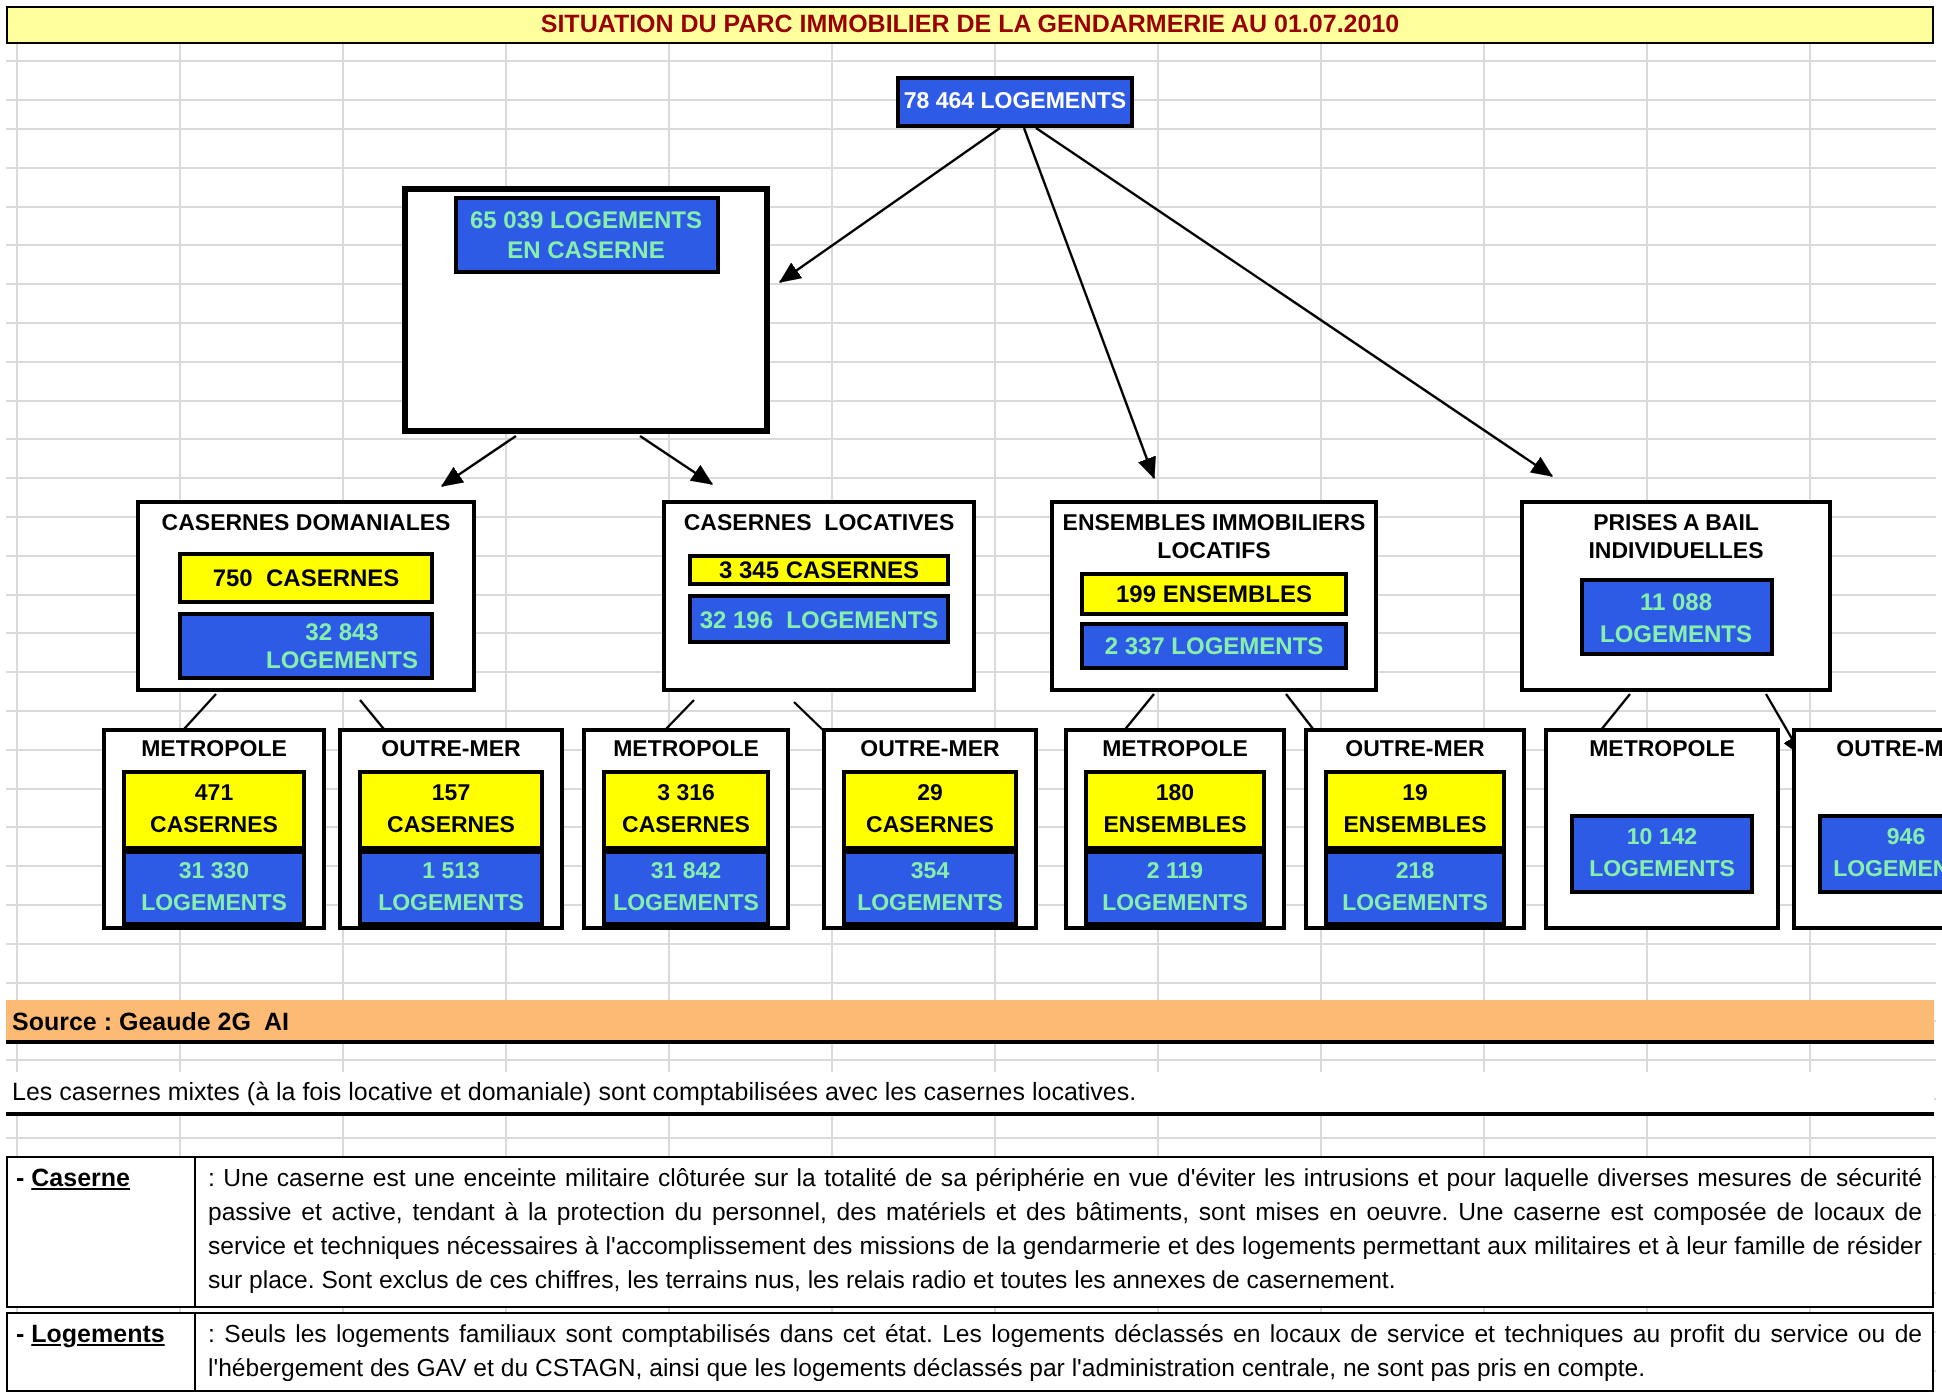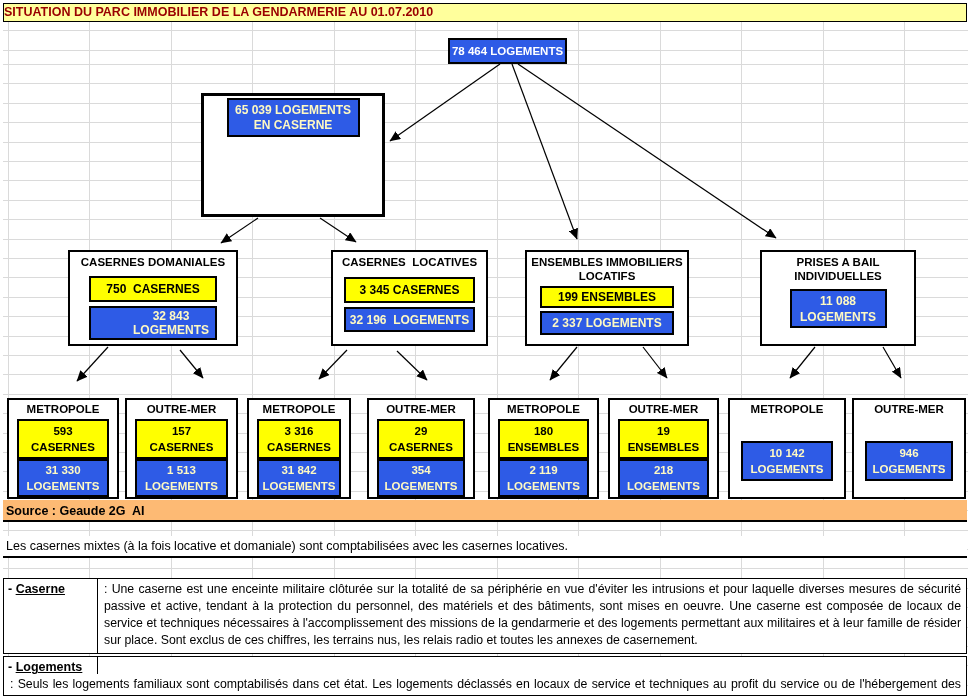--- a/index.html
+++ b/index.html
@@ -15,61 +15,61 @@
     position: absolute; left: 3px; top: 22px; width: 965px; height: 674px; z-index: 1;
     background-image:
       repeating-linear-gradient(to right, #dadada 0 1px, transparent 1px 81.5px),
       repeating-linear-gradient(to bottom, #dadada 0 1px, transparent 1px 19.4px);
     background-position: 5px 0, 0 42px;
   }
   .title-bar {
     position: absolute; left: 3px; top: 3px; width: 964px; height: 19px; z-index: 5;
     background: #FFFF9C; border: 1px solid #000;
     color: #990000; font-weight: bold; font-size: 12.5px;
-    line-height: 16px;
+    text-align: center; line-height: 16px;
   }
   .arrows { position: absolute; left: 0; top: 0; z-index: 3; }
   .box {
     position: absolute; z-index: 4; background: #fff;
     border: 2px solid #000;
     display: flex; flex-direction: column; align-items: center;
   }
   .y, .b {
     border: 2px solid #000; font-weight: bold;
     display: flex; align-items: center; justify-content: center;
     text-align: center; white-space: pre-wrap;
   }
   .y { background: #FFFF00; color: #000; }
-  .b { background: #2E5BE6; color: #fef9c3; }
+  .b { background: #2E5BE6; color: #86efac; }
 
   .top-box {
     left: 448px; top: 38px; width: 119px; height: 26px;
     background: #2E5BE6; color: #fff; font-weight: bold; font-size: 11.5px;
     align-items: center; justify-content: center; flex-direction: row;
   }
   .big-box { left: 201px; top: 93px; width: 184px; height: 124px; border-width: 3px; }
   .big-box .y { margin-top: 26px; width: 137px; height: 33px; font-size: 12.5px; }
   .big-box .b { margin-top: 2px;  width: 133px; height: 39px; font-size: 12px; line-height: 15px; }
 
   .l3 { top: 250px; height: 96px; }
   .l3 .t { margin-top: 3px; font-weight: bold; font-size: 11.5px; text-align: center; line-height: 14px; white-space: pre-wrap; }
   .l3 .y, .l3 .b { font-size: 12px; }
   .l3a { left: 68px;  width: 170px; }
   .l3a .y, .l3a .b { width: 128px; }
   .l3a .y { height: 26px; margin-top: 7px; } .l3a .b { height: 34px; margin-top: 4px; padding-left: 36px; }
   .l3b { left: 331px; width: 157px; }
   .l3b .y, .l3b .b { width: 131px; }
-  .l3b .y { height: 26px; margin-top: 8px; } .l3b .b { height: 25px; margin-top: 4px; }
+  .l3b .y { height: 16px; margin-top: 8px; } .l3b .b { height: 25px; margin-top: 4px; }
   .l3c { left: 525px; width: 164px; }
   .l3c .y, .l3c .b { width: 134px; }
   .l3c .y { height: 22px; margin-top: 3px; } .l3c .b { height: 24px; margin-top: 3px; }
   .l3d { left: 760px; width: 156px; }
   .l3d .b { width: 97px; height: 39px; margin-top: 6px; line-height: 16px; }
 
-  .l4 { top: 398px; height: 101px; }
+  .l4 { top: 364px; height: 101px; margin-left: 44px; }
   .l4 .t { margin-top: 2px; font-weight: bold; font-size: 11.5px; line-height: 15px; }
   .l4 .y, .l4 .b { width: calc(100% - 16px); font-size: 11.5px; line-height: 16px; }
   .l4 .y { height: 40px; margin-top: 2px; }
   .l4 .b { height: 39px; }
   .l4 .b.solo { width: 80%; height: 40px; margin-top: 24px; }
   .l4a { left: 7px;   width: 112px; }
   .l4b { left: 125px; width: 113px; }
   .l4c { left: 247px; width: 104px; }
   .l4d { left: 367px; width: 108px; }
   .l4e { left: 488px; width: 111px; }
@@ -85,21 +85,21 @@
   .note-row {
     position: absolute; left: 3px; top: 536px; width: 964px; height: 22px; z-index: 4;
     background: #fff; border-bottom: 2px solid #000;
     font-size: 12.5px; padding: 3px 0 0 3px;
   }
   .def-row {
     position: absolute; left: 3px; width: 964px; z-index: 4;
     background: #fff; border: 1px solid #000; display: flex;
   }
   .def-caserne { top: 578px; height: 76px; }
-  .def-logements { top: 656px; height: 40px; flex-direction: column; }
+  .def-logements { top: 656px; height: 40px; }
   .def-label { width: 94px; flex: none; border-right: 1px solid #000; font-weight: bold; font-size: 12.5px; padding: 3px 0 0 4px; }
   .def-label span { white-space: pre; }
   .def-label .term { text-decoration: underline; }
   .def-text { flex: 1; font-size: 12.3px; line-height: 17px; text-align: justify; padding: 2px 5px 0 6px; }
 </style>
 </head>
 <body>
 
 <div class="grid"></div>
 
@@ -154,21 +154,21 @@
 
 <div class="box l3 l3d">
   <div class="t">PRISES A BAIL
 INDIVIDUELLES</div>
   <div class="b">11 088
 LOGEMENTS</div>
 </div>
 
 <div class="box l4 l4a">
   <div class="t">METROPOLE</div>
-  <div class="y">593
+  <div class="y">471
 CASERNES</div>
   <div class="b">31 330
 LOGEMENTS</div>
 </div>
 
 <div class="box l4 l4b">
   <div class="t">OUTRE-MER</div>
   <div class="y">157
 CASERNES</div>
   <div class="b">1 513

